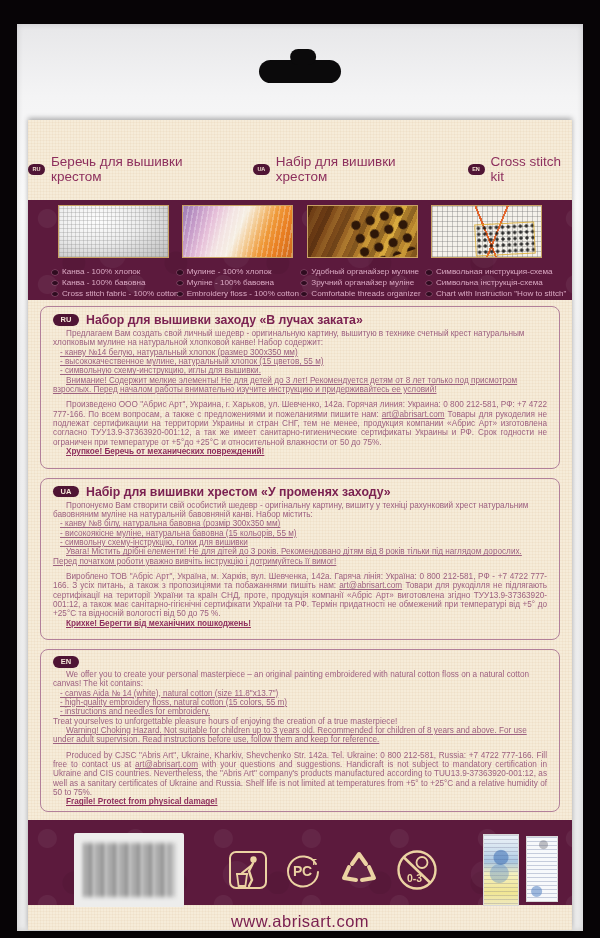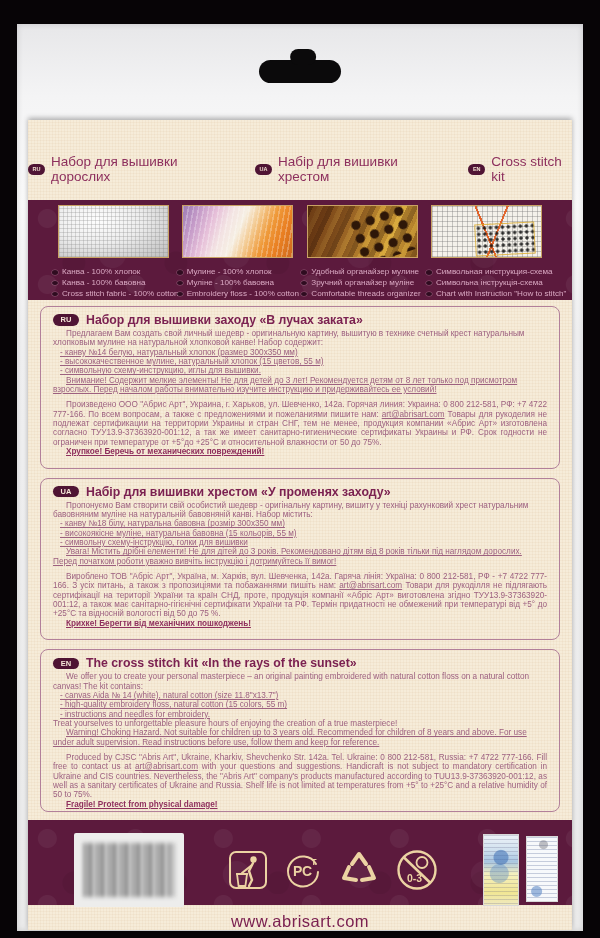--- a/index.html
+++ b/index.html
@@ -147,21 +147,21 @@
 
 <div class="sleeve">
   <div class="hang-hole"></div>
 </div>
 
 <div class="package">
 
   <div class="header-band">
     <div class="h-label">
       <span class="h-badge">RU</span>
-      <span>Набор для вышивки дорослих</span>
+      <span>Беречь для вышивки крестом</span>
     </div>
     <div class="h-label">
       <span class="h-badge">UA</span>
       <span>Набір для вишивки хрестом</span>
     </div>
     <div class="h-label">
       <span class="h-badge">EN</span>
       <span>Cross stitch kit</span>
     </div>
   </div>
@@ -254,33 +254,32 @@
       <p class="fragile indent">Хрупкое! Беречь от механических повреждений!</p>
     </section>
 
     <section class="lang-box">
       <div class="sec-title">
         <span class="sec-badge">UA</span>
         <h3>Набір для вишивки хрестом «У променях заходу»</h3>
       </div>
       <p class="indent">Пропонуємо Вам створити свій особистий шедевр - оригінальну картину, вишиту у техніці рахунковий хрест натуральним бавовняним муліне на натуральній бавовняній канві. Набор містить:</p>
       <div class="items">
-        <p>- канву №18 білу, натуральна бавовна (розмір 300х350 мм)</p>
+        <p>- канву №8 білу, натуральна бавовна (розмір 300х350 мм)</p>
         <p>- високоякісне муліне, натуральна бавовна (15 кольорів, 55 м)</p>
         <p>- символьну схему-інструкцію, голки для вишивки</p>
       </div>
       <p class="warning indent">Увага! Містить дрібні елементи! Не для дітей до 3 років. Рекомендовано дітям від 8 років тільки під наглядом дорослих.  Перед початком роботи уважно вивчіть інструкцію і дотримуйтесь її вимог!</p>
       <p class="producer indent"><span>Вироблено  ТОВ "Абріс Арт", Україна, м. Харків, вул. Шевченка, 142а. Гаряча лінія: Україна: 0 800 212-581, РФ - +7 4722 777-166. З усіх питань, а також з пропозиціями та побажаннями пишіть нам: </span><span class="email">art@abrisart.com</span><span> Товари для рукоділля не підлягають сертифікації на території України та країн СНД, проте, продукція компанії «Абріс Арт» виготовлена згідно ТУУ13.9-37363920-001:12, а також має санітарно-гігієнічні сертифікати України та РФ. Термін придатності не обмежений при температурі від +5° до +25°С та відносній вологості від 50 до 75 %.</span></p>
       <p class="fragile indent">Крихке! Берегти від механічних пошкоджень!</p>
     </section>
 
     <section class="lang-box">
       <div class="sec-title">
         <span class="sec-badge">EN</span>
-        <h3>The cross stitch kit «In the rays of the sunset»</h3>
       </div>
       <p class="indent">We offer you to create your personal masterpiece – an original painting embroidered with natural cotton floss on a natural cotton canvas! The kit contains:</p>
       <div class="items">
         <p>- canvas Aida № 14 (white), natural cotton (size 11.8"x13.7")</p>
         <p>- high-quality embroidery floss, natural cotton (15 colors, 55 m)</p>
         <p>- instructions and needles for embroidery.</p>
       </div>
       <p>Treat yourselves to unforgettable pleasure hours of enjoying the creation of a true masterpiece!</p>
       <p class="warning indent">Warning! Choking Hazard. Not suitable for children up to 3 years old. Recommended for children of 8 years and above. For use under adult supervision. Read instructions before use, follow them and keep for reference.</p>
       <p class="producer indent"><span>Produced by  CJSC "Abris Art", Ukraine, Kharkiv,  Shevchenko  Str. 142a. Tel. Ukraine: 0 800 212-581, Russia: +7 4722 777-166. Fill free to contact us at </span><span class="email">art@abrisart.com</span><span> with your questions and suggestions. Handicraft is not subject to mandatory certification in Ukraine and CIS countries. Nevertheless, the "Abris Art" company's products manufactured according to TUU13.9-37363920-001:12, as well as a sanitary certificates of Ukraine and Russia. Shelf life is not limited at temperatures from +5° to +25°C and a relative humidity of 50 to 75%.</span></p>

